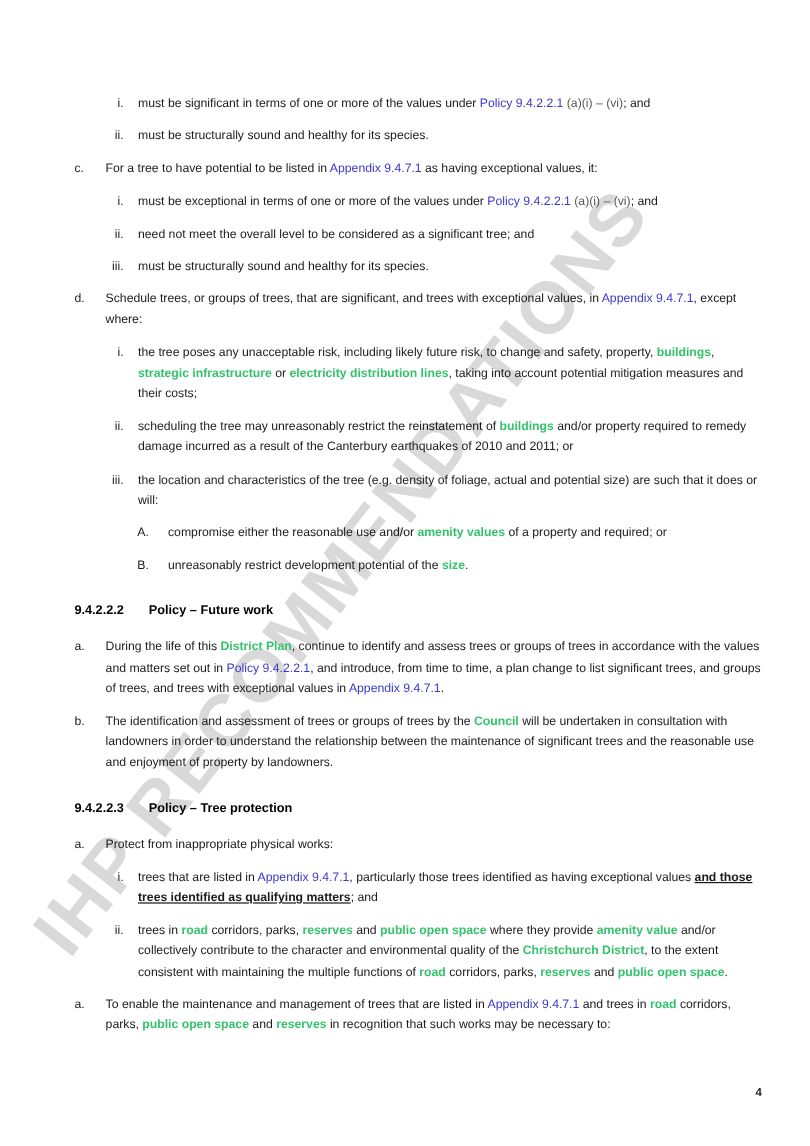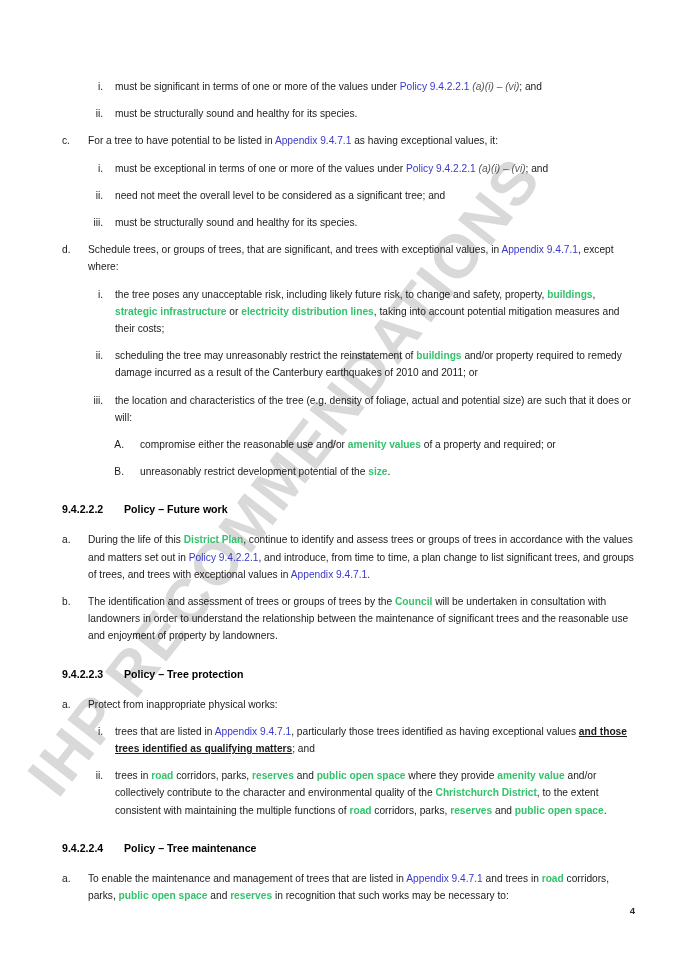--- a/index.html
+++ b/index.html
@@ -75,21 +75,21 @@
     margin-top: 22px;
     margin-bottom: 14px;
     line-height: 15px;
   }
   .heading .hnum {
     display: inline-block;
     width: 62px;
   }
   .lnk { color: #3a39c9; margin-top: 31px; }
   .grn { color: #35c26c; font-weight: bold; }
-  .gry { color: #58595b; font-style: italic; }
+  .gry { color: #58595b; }
   .bu  { font-weight: bold; text-decoration: underline; }
 
   #page-number {
     position: absolute;
     right: 40px;
     top: 905px;
     font-size: 9.6px;
     font-weight: bold;
     color: #2b2b2b;
     z-index: 1;
@@ -192,23 +192,20 @@
     <div class="blk lvl2">
       <span class="mk">i.</span>
       <span><span>trees that are listed in </span><span class="lnk">Appendix 9.4.7.1</span><span>, particularly those trees identified as having exceptional values </span><span class="bu">and those trees identified as qualifying matters</span><span>; and</span></span>
     </div>
 
     <div class="blk lvl2">
       <span class="mk">ii.</span>
       <span><span>trees in </span><span class="grn">road</span><span> corridors, parks, </span><span class="grn">reserves</span><span> and </span><span class="grn">public open space</span><span> where they provide </span><span class="grn">amenity value</span><span> and/or collectively contribute to the character and environmental quality of the </span><span class="grn">Christchurch District</span><span>, to the extent consistent with maintaining the multiple functions of </span><span class="grn">road</span><span> corridors, parks, </span><span class="grn">reserves</span><span> and </span><span class="grn">public open space</span><span>.</span></span>
     </div>
 
-    <div class="heading">
-      <span class="hnum">9.4.2.2.4</span><span>Policy – Tree maintenance</span>
-    </div>
 
     <div class="blk lvl1">
       <span class="mk">a.</span>
       <span><span>To enable the maintenance and management of trees that are listed in </span><span class="lnk">Appendix 9.4.7.1</span><span> and trees in </span><span class="grn">road</span><span> corridors, parks, </span><span class="grn">public open space</span><span> and </span><span class="grn">reserves</span><span> in recognition that such works may be necessary to:</span></span>
     </div>
 
   </div>
 
   <div id="page-number">4</div>
 

